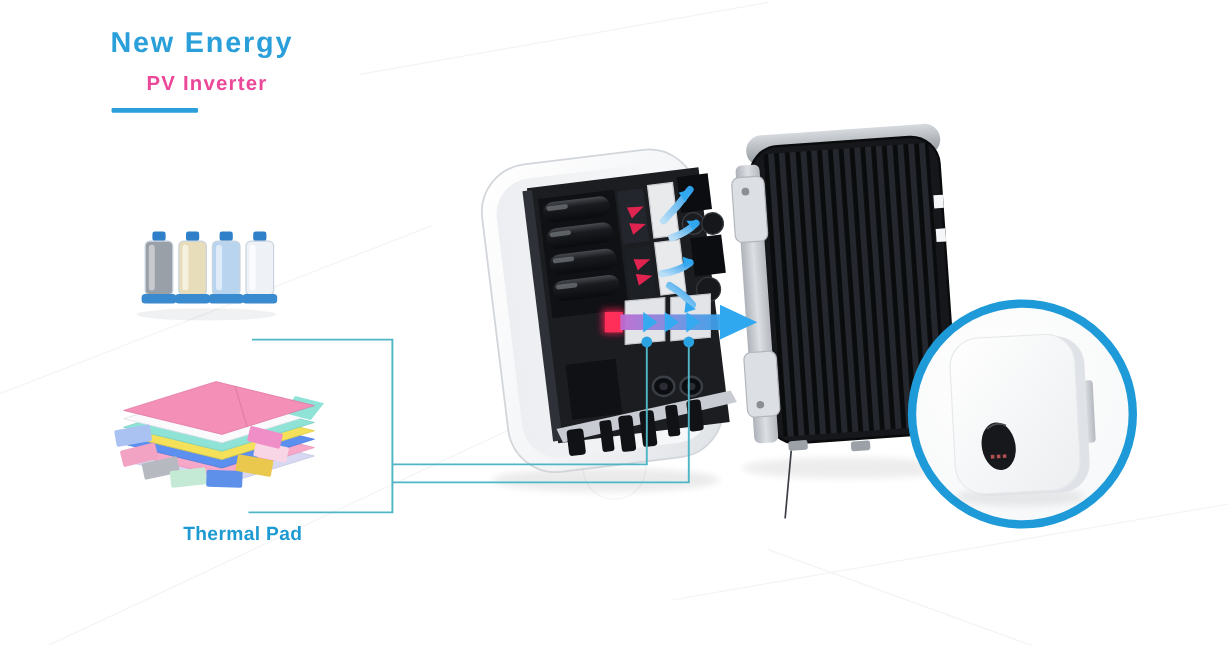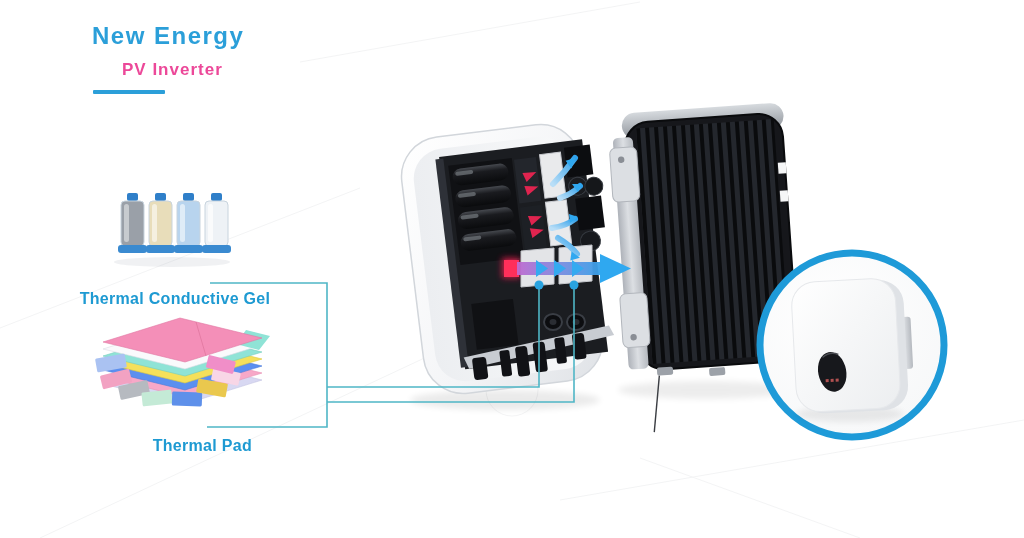--- a/index.html
+++ b/index.html
@@ -274,16 +274,15 @@
     <g fill="#2aa3e0">
       <circle cx="539" cy="285" r="4.5"></circle>
       <circle cx="574" cy="285" r="4.5"></circle>
     </g>
   </svg>
 
   <div class="abs title">New Energy</div>
   <div class="abs subtitle">PV Inverter</div>
   <div class="abs underline"></div>
 
-  <div class="abs callout-label gel-label">Thermal Conductive Gel</div>
   <div class="abs callout-label pad-label">Thermal Pad</div>
 
 </div>
 
 </body></html>

